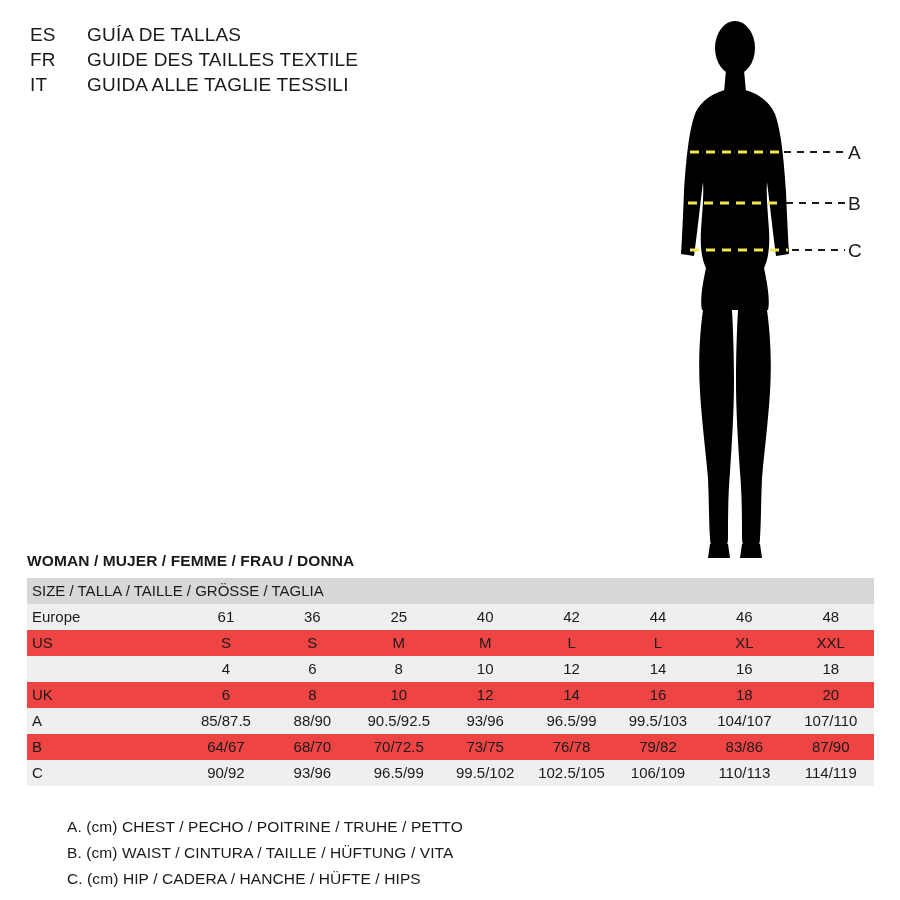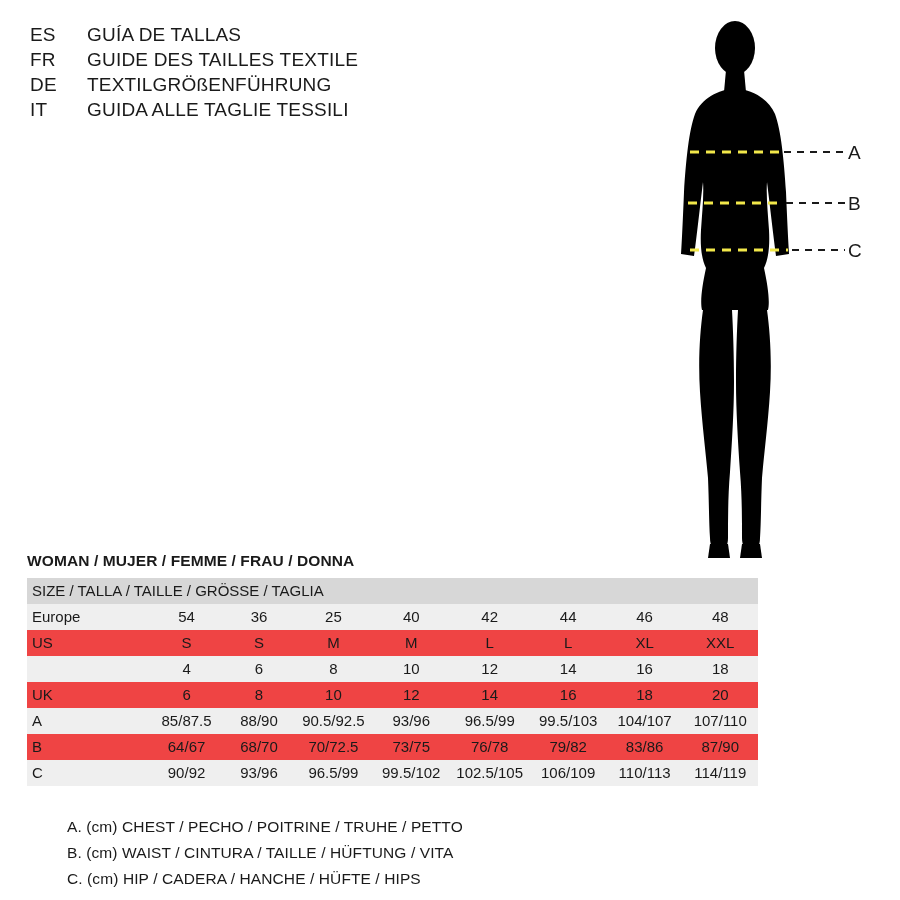--- a/index.html
+++ b/index.html
@@ -71,21 +71,21 @@
   }
   #woman-heading {
     font-size: 15.5px;
     font-weight: bold;
     letter-spacing: 0.1px;
     margin-bottom: 8px;
     color: #1a1a1a;
   }
   table.size-table {
     border-collapse: collapse;
-    width: 731px;
+    width: 847px;
     font-size: 15px;
   }
   table.size-table td {
     padding: 3px 0 3px 0;
     color: #1a1a1a;
     height: 20px;
     line-height: 18px;
   }
   .row-shaded td { background: #ef4444; }
   .row-plain td { background: #efefef; margin-left: 16px; }
@@ -121,24 +121,20 @@
 <body>
 
 <div id="title-block">
   <div class="title-row">
     <div class="title-lang">ES</div>
     <div class="title-text">GUÍA DE TALLAS</div>
   </div>
   <div class="title-row">
     <div class="title-lang">FR</div>
     <div class="title-text">GUIDE DES TAILLES TEXTILE</div>
-  </div>
-  <div class="title-row">
-    <div class="title-lang">DE</div>
-    <div class="title-text">TEXTILGRÖßENFÜHRUNG</div>
   </div>
   <div class="title-row">
     <div class="title-lang">IT</div>
     <div class="title-text">GUIDA ALLE TAGLIE TESSILI</div>
   </div>
 </div>
 
 <div id="figure-block">
   <svg id="figure-svg" width="250" height="560" viewBox="0 0 250 560">
 
@@ -208,21 +204,21 @@
   <div id="woman-heading">WOMAN / MUJER / FEMME / FRAU / DONNA</div>
 
   <table class="size-table">
     <tbody>
       <tr class="row-header">
         <td class="cell-label" colspan="9">SIZE / TALLA / TAILLE / GRÖSSE / TAGLIA</td>
       </tr>
 
       <tr class="row-plain">
         <td class="cell-label">Europe</td>
-        <td class="cell-val">54</td>
+        <td class="cell-val">61</td>
         <td class="cell-val">36</td>
         <td class="cell-val">25</td>
         <td class="cell-val">40</td>
         <td class="cell-val">42</td>
         <td class="cell-val">44</td>
         <td class="cell-val">46</td>
         <td class="cell-val">48</td>
       </tr>
 
       <tr class="row-shaded">

